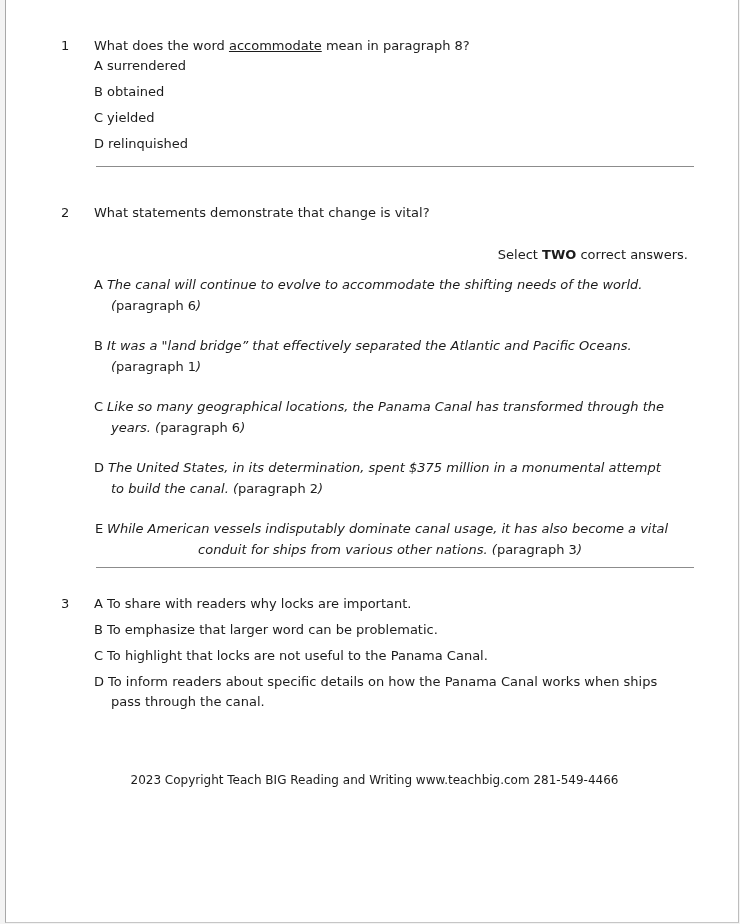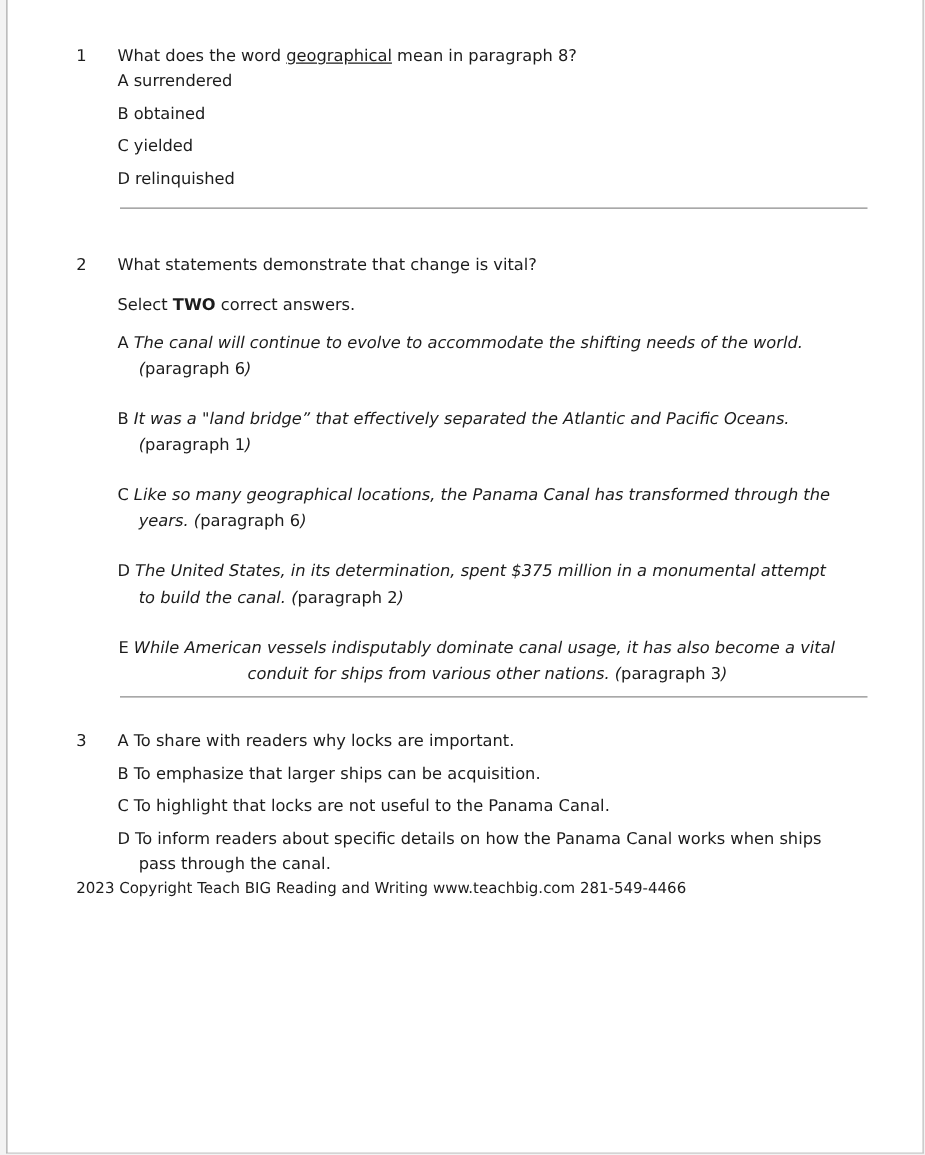--- a/index.html
+++ b/index.html
@@ -31,21 +31,21 @@
     line-height: 20px;
   }
   .content {
     padding: 36px 50px 0 55px;
   }
   .question { display: flex; }
   .q-num { width: 33px; flex: none; }
   .q-body { flex: 1; min-width: 0; }
   .q2 { margin-top: 36px; }
   .q3 { margin-top: 26px; }
-  .select-line { margin-top: 12px; }
+  .select-line { margin-top: 22px; text-align: right; }
   .options { }
   .options-q3 { }
   .opt {
     padding-left: 17px;
     text-indent: -17px;
     margin-bottom: 6px;
     max-width: 558px;
   }
   .opt:last-child { margin-bottom: 0; }
   .quote-options { margin-top: 10px; }
@@ -63,38 +63,39 @@
   b { font-weight: bold; }
   .divider {
     height: 1px;
     background: #8c8c8c;
     width: 598px;
     margin-left: 35px;
   }
   .divider-1 { margin-top: 12px; }
   .divider-2 { margin-top: 7px; }
   .footer {
-    text-align: left;
+    margin-top: 60px;
+    text-align: center;
     font-size: 12px;
     line-height: 16px;
     color: #1c1c1c;
     padding-bottom: 40px;
   }
 </style>
 </head>
 <body>
 
 <div class="viewport">
   <div class="page">
     <div class="content">
 
       <div class="question">
         <div class="q-num">1</div>
         <div class="q-body">
-          <div class="q-prompt"><span>What does the word </span><span class="u">geographical</span><span> mean in paragraph 8?</span></div>
+          <div class="q-prompt"><span>What does the word </span><span class="u">accommodate</span><span> mean in paragraph 8?</span></div>
           <div class="options">
             <div class="opt"><span class="letter">A</span><span>surrendered</span></div>
             <div class="opt"><span class="letter">B</span><span>obtained</span></div>
             <div class="opt"><span class="letter">C</span><span>yielded</span></div>
             <div class="opt"><span class="letter">D</span><span>relinquished</span></div>
           </div>
         </div>
       </div>
 
       <div class="divider divider-1"></div>
@@ -114,21 +115,21 @@
         </div>
       </div>
 
       <div class="divider divider-2"></div>
 
       <div class="question q3">
         <div class="q-num">3</div>
         <div class="q-body">
           <div class="options options-q3">
             <div class="opt"><span class="letter">A</span><span>To share with readers why locks are important.</span></div>
-            <div class="opt"><span class="letter">B</span><span>To emphasize that larger ships can be acquisition.</span></div>
+            <div class="opt"><span class="letter">B</span><span>To emphasize that larger word can be problematic.</span></div>
             <div class="opt"><span class="letter">C</span><span>To highlight that locks are not useful to the Panama Canal.</span></div>
             <div class="opt"><span class="letter">D</span><span>To inform readers about specific details on how the Panama Canal works when ships pass through the canal.</span></div>
           </div>
         </div>
       </div>
 
       <div class="footer">2023 Copyright Teach BIG Reading and Writing www.teachbig.com 281-549-4466</div>
 
     </div>
   </div>

